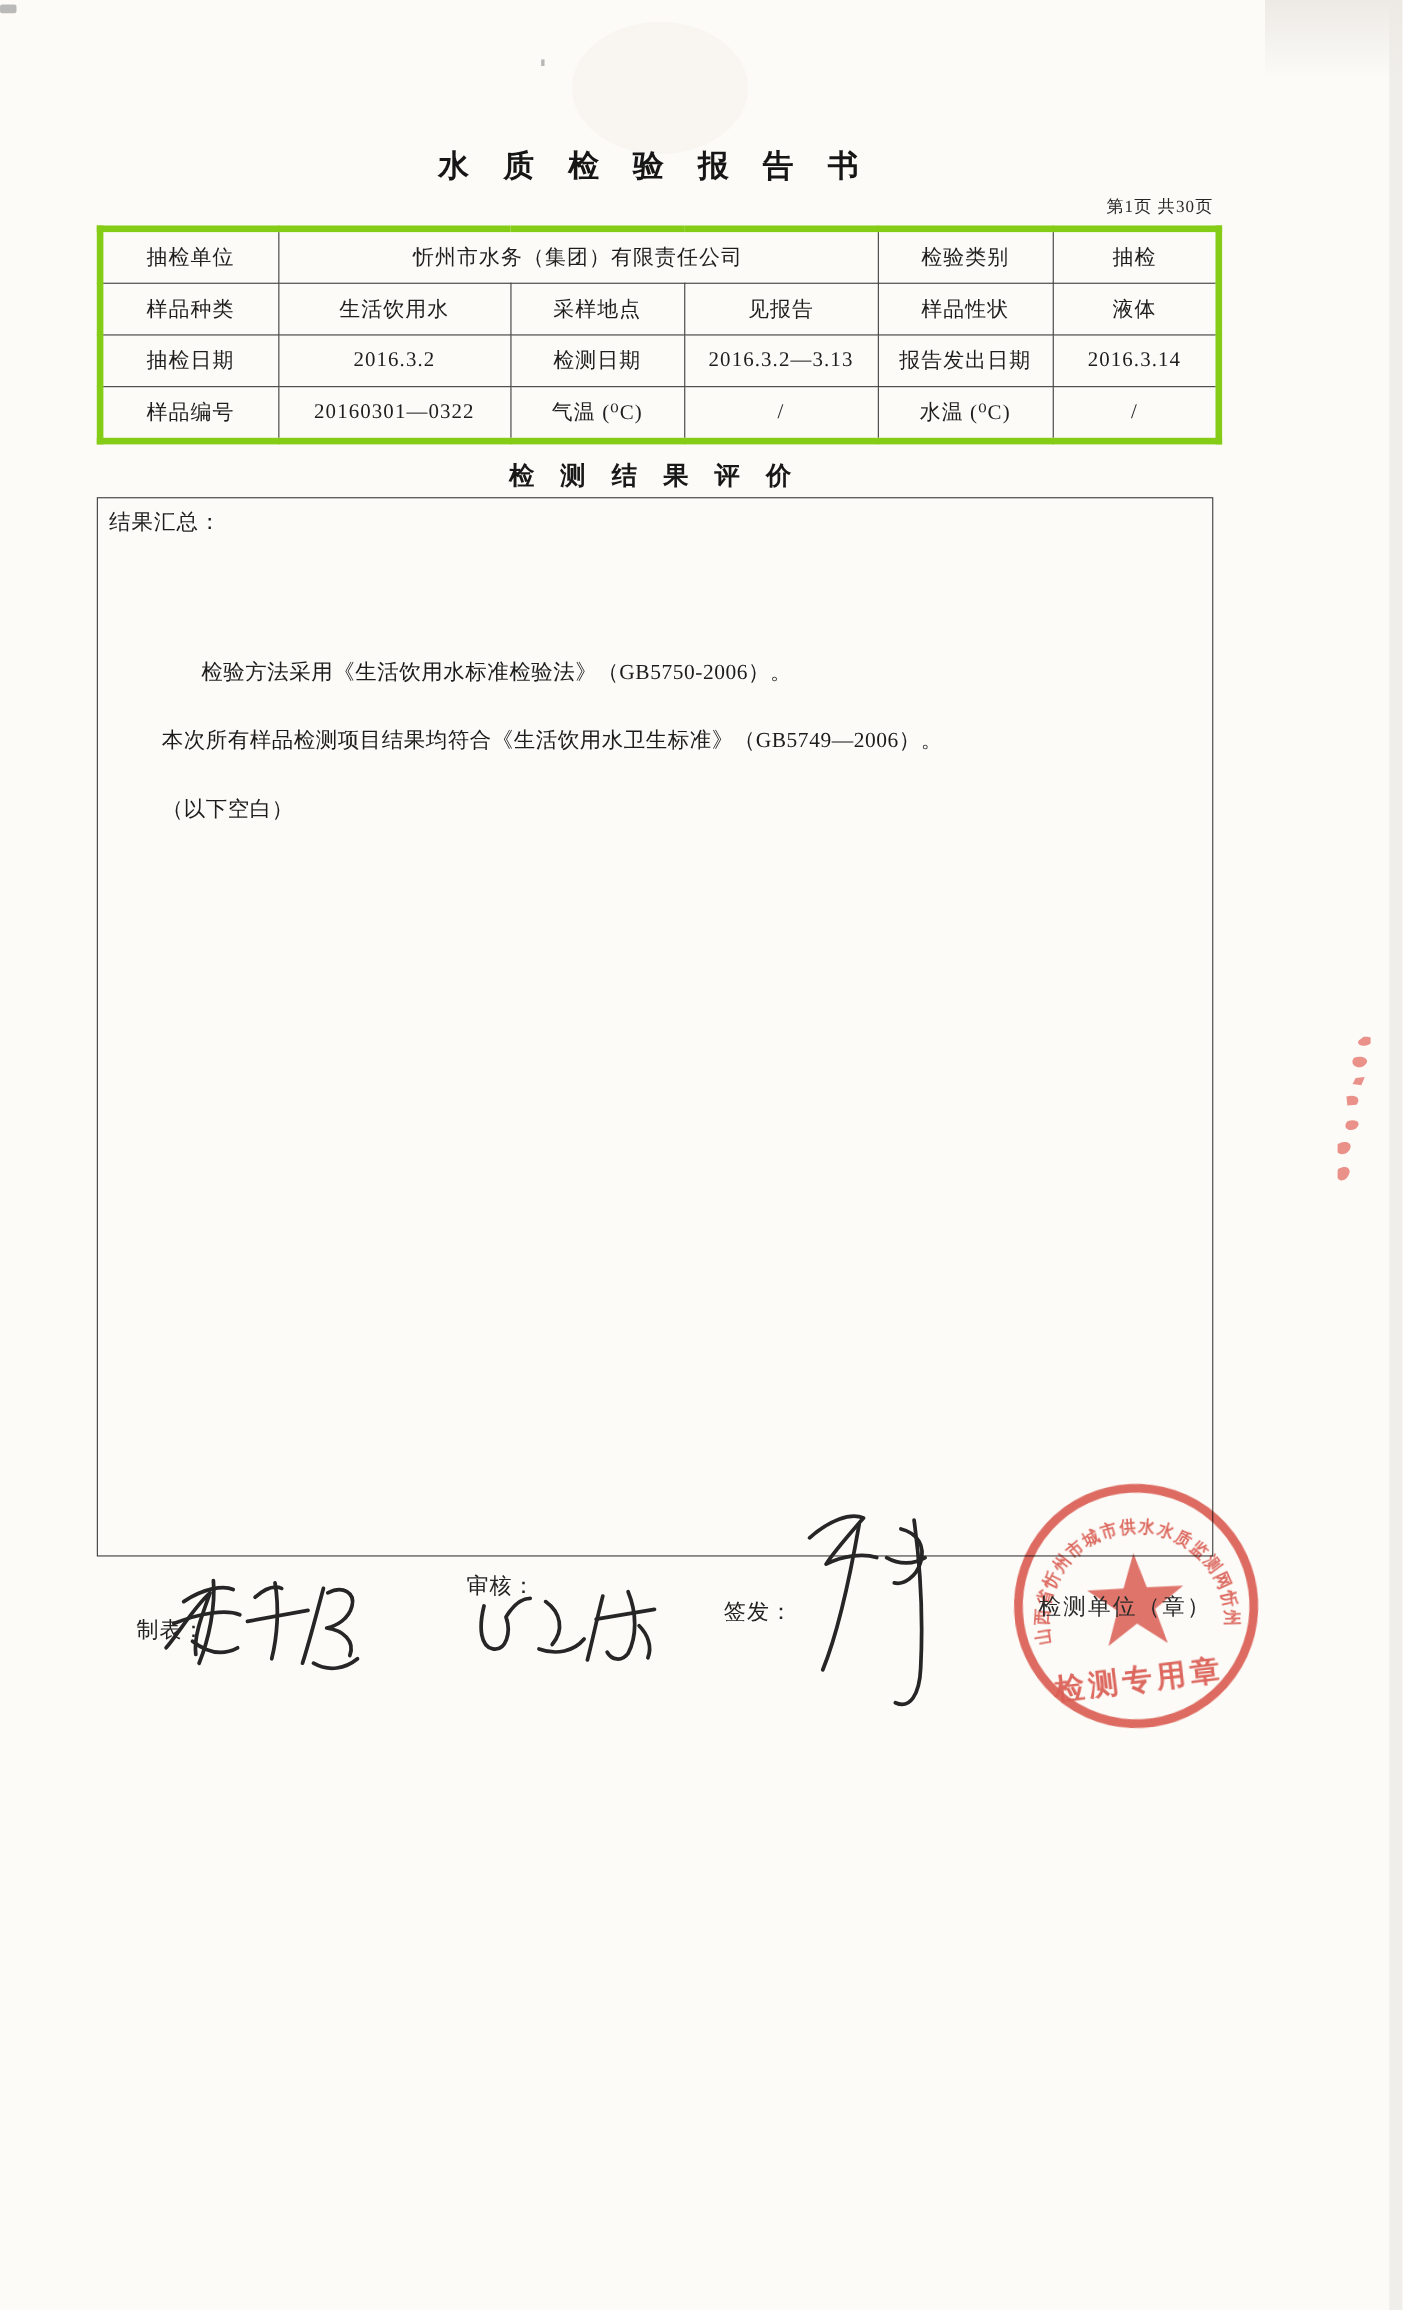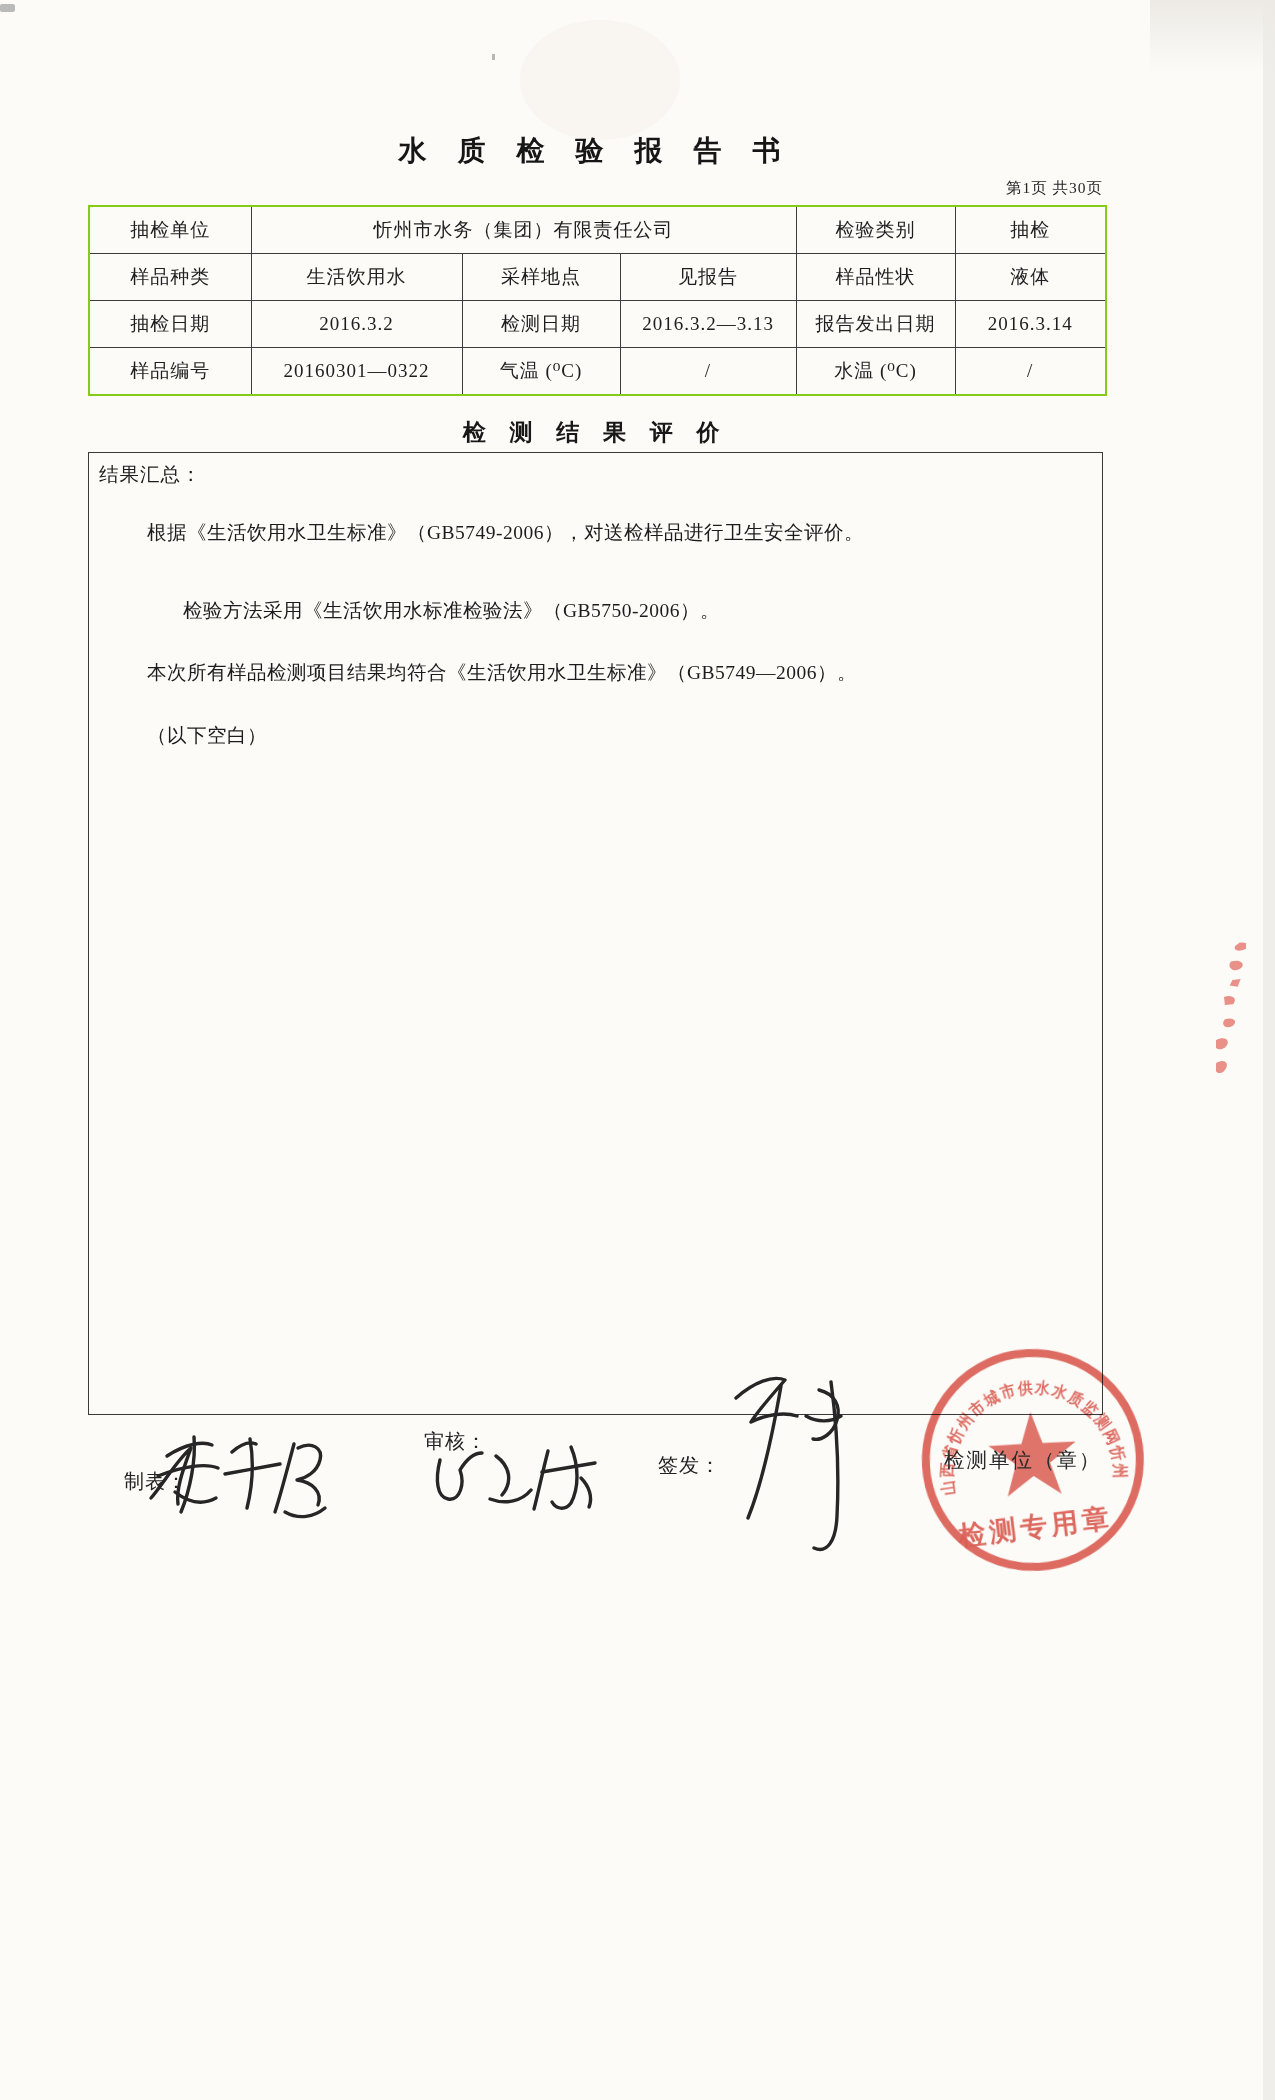--- a/index.html
+++ b/index.html
@@ -20,21 +20,21 @@
   }
   .page-info{
     position:absolute;left:830px;top:178px;width:273px;
     text-align:right;font-size:15.5px;letter-spacing:1px;color:#262626;
   }
   
   table.info-table{
     position:absolute;left:88px;top:205px;
     border-collapse:collapse;table-layout:fixed;
     width:1017px;
-    border:2px solid #84cc16;
+    border:6px solid #84cc16;
   }
   table.info-table td{
     border:1.5px solid #3c3c3c;
     height:46px;
     text-align:center;vertical-align:middle;
     font-size:19px;color:#1e1e1e;
     letter-spacing:1px;
     padding:0 4px;
     white-space:nowrap;
     overflow:hidden;
@@ -157,21 +157,20 @@
       <td>水温 (⁰C)</td>
       <td>/</td>
     </tr>
   </tbody>
     </table>
 
   <div class="section-title">检 测 结 果 评 价</div>
 
   <div class="results-box">
     <div class="summary-label">结果汇总：</div>
-    <div class="para p0">根据《生活饮用水卫生标准》（GB5749-2006），对送检样品进行卫生安全评价。</div>
     <div class="para p1">检验方法采用《生活饮用水标准检验法》（GB5750-2006）。</div>
     <div class="para p2">本次所有样品检测项目结果均符合《生活饮用水卫生标准》（GB5749—2006）。</div>
     <div class="para p3">（以下空白）</div>
   </div>
 
   <div class="sig-label lbl-prepared">制表：</div>
   <div class="sig-label lbl-reviewed">审核：</div>
   <div class="sig-label lbl-issued">签发：</div>
   <div class="seal-caption">检测单位（章）</div>
 

